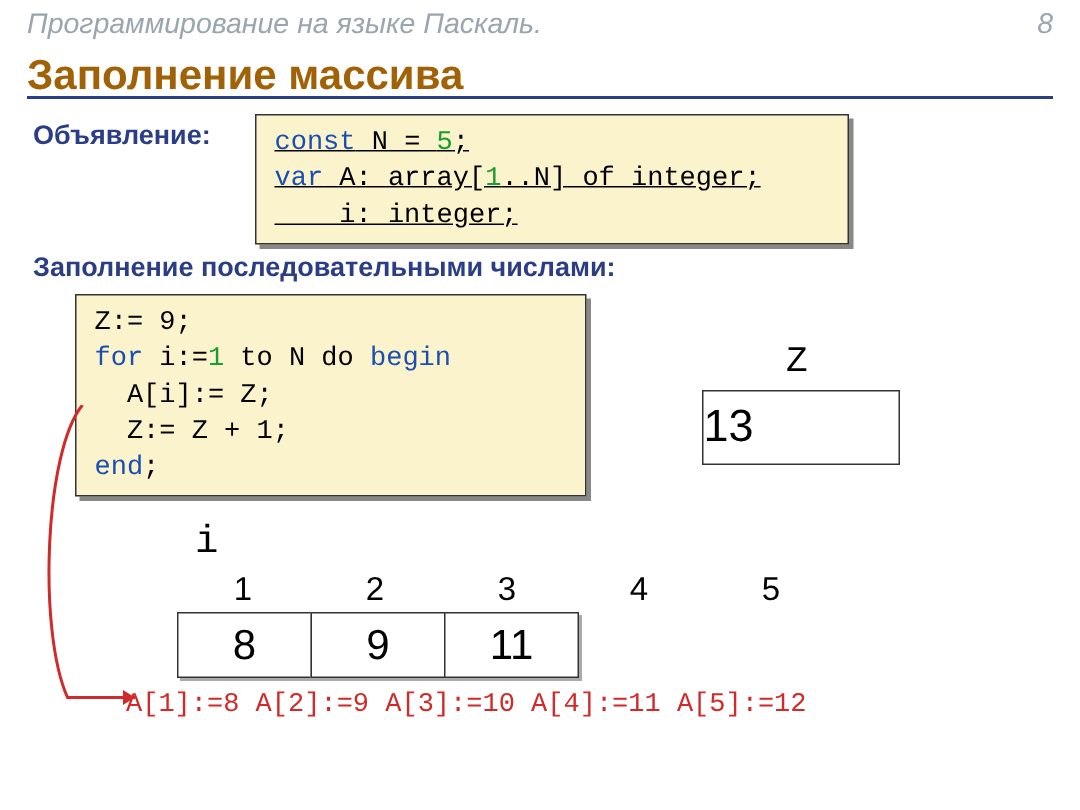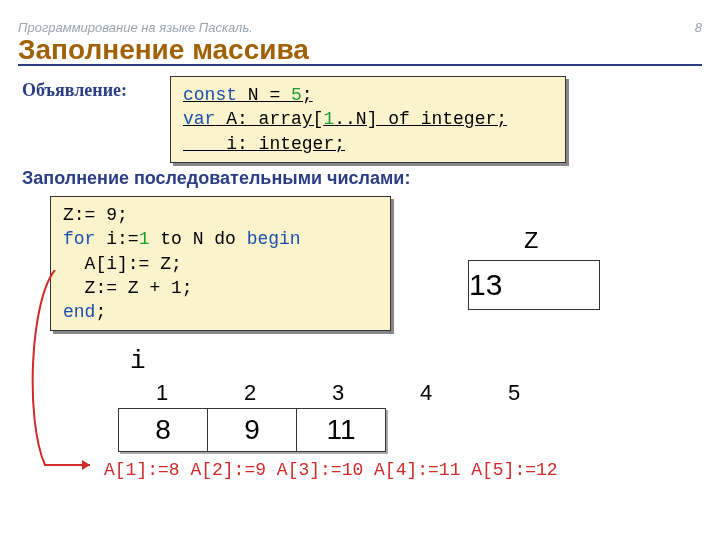--- a/index.html
+++ b/index.html
@@ -8,41 +8,39 @@
     width: 720px;
     height: 540px;
     position: relative;
     background: #fff;
     overflow: hidden;
   }
   .header-bar {
     position: absolute;
     top: 6px; left: 18px; right: 18px;
     display: flex; justify-content: space-between;
-    font-size: 13px; font-style: italic;
+    font-size: 19px; font-style: italic;
     color: #9aa5b0;
-    margin-top: 14px;
   }
   .title {
     position: absolute;
     top: 34px; left: 18px;
     font-size: 28px; font-weight: bold;
     color: #a16207;
   }
   .title-underline {
     position: absolute;
     top: 64px; left: 18px; right: 18px;
     height: 2px; background: #2a3d85;
   }
   .label-decl {
     position: absolute;
     top: 80px; left: 22px;
     font-size: 18px; font-weight: bold;
     color: #2a3d85;
-    font-family: Liberation Serif, serif;
   }
   .codebox {
     position: absolute;
     background: #fbf3cb;
     border: 1px solid #333;
     box-shadow: 3px 3px 0 #888;
     padding: 6px 12px;
     font-family: "Courier New", monospace;
     font-size: 18px;
     line-height: 1.35;
@@ -92,21 +90,21 @@
     border: 1px solid #333;
     margin-left: -1px;
     text-align: center;
     font-size: 28px;
     line-height: 42px;
     background: #fff;
   }
   .array-cell:first-child { margin-left: 0; }
   .assigns {
     position: absolute;
-    top: 460px; left: 104px;
+    top: 460px; left: 84px;
     font-family: "Courier New", monospace;
     font-size: 18px;
     color: #d02a2a;
   }
   .arrow-svg {
     position: absolute;
     top: 270px; left: 20px;
     pointer-events: none;
   }
 </style>

